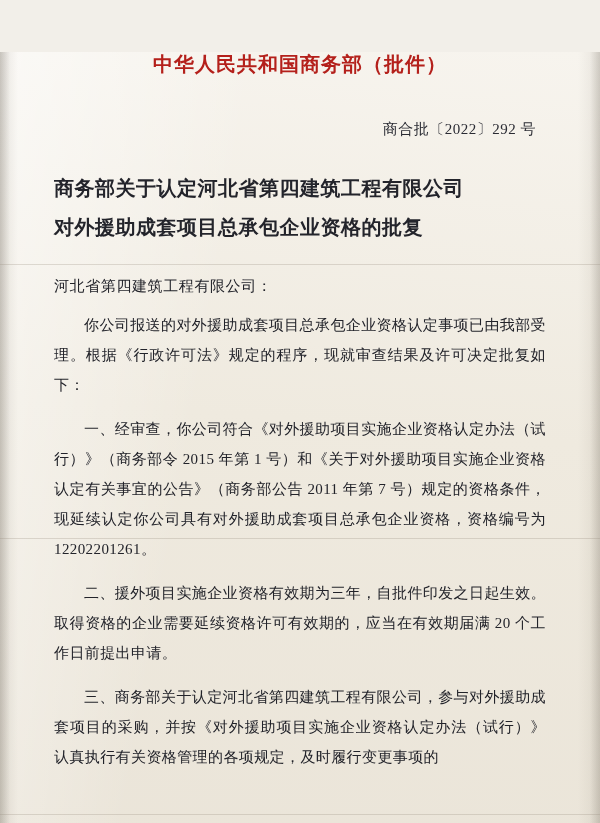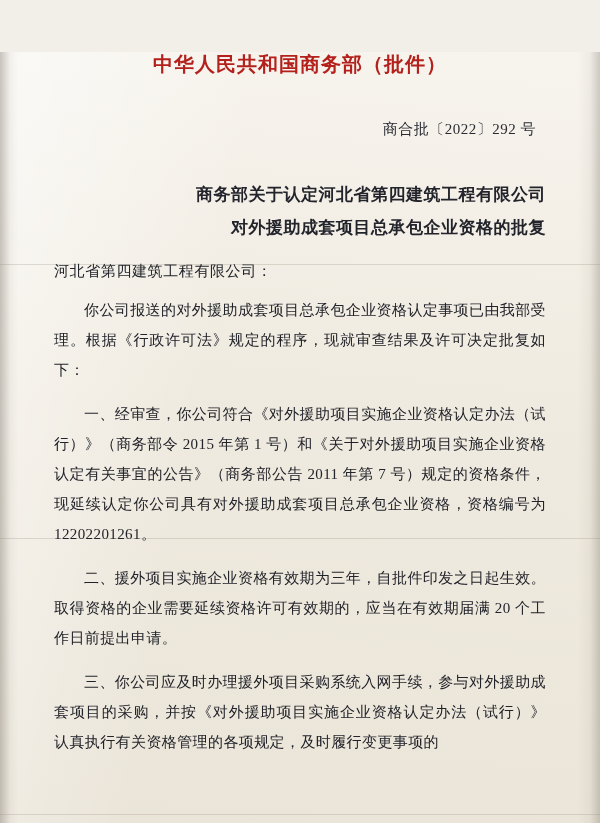--- a/index.html
+++ b/index.html
@@ -51,33 +51,33 @@
   }
   .doc-number {
     margin-top: 44px;
     text-align: right;
     padding-right: 10px;
     font-size: 15px;
     color: #2a2b33;
     letter-spacing: 0.5px;
   }
   .subject {
-    margin-top: 39px;
-    text-align: right;
+    margin-top: 30px;
+    text-align: left;
     font-weight: bold;
-    font-size: 17px;
+    font-size: 20px;
     line-height: 1.95;
     color: #23242b;
     letter-spacing: 0.5px;
   }
   .subject div {
     white-space: nowrap;
   }
   .salutation {
-    margin-top: 18px;
+    margin-top: 30px;
     font-size: 15px;
     color: #22232a;
     letter-spacing: 0.6px;
   }
   .body-para {
     margin-top: 14px;
     font-size: 15px;
     line-height: 2.0;
     color: #22232a;
     text-align: justify;
@@ -133,17 +133,17 @@
     </div>
 
     <div class="salutation">河北省第四建筑工程有限公司：</div>
 
     <div class="body-para">你公司报送的对外援助成套项目总承包企业资格认定事项已由我部受理。根据《行政许可法》规定的程序，现就审查结果及许可决定批复如下：</div>
 
     <div class="body-para">一、经审查，你公司符合《对外援助项目实施企业资格认定办法（试行）》（商务部令 2015 年第 1 号）和《关于对外援助项目实施企业资格认定有关事宜的公告》（商务部公告 2011 年第 7 号）规定的资格条件，现延续认定你公司具有对外援助成套项目总承包企业资格，资格编号为 12202201261。</div>
 
     <div class="body-para">二、援外项目实施企业资格有效期为三年，自批件印发之日起生效。取得资格的企业需要延续资格许可有效期的，应当在有效期届满 20 个工作日前提出申请。</div>
 
-    <div class="body-para">三、你公司应及时办理援外项目采购系统入网手续，参与对外援助成套项目的采购，并按《对外援助项目实施企业资格认定办法（试行）》认真执行有关资格管理的各项规定，及时履行变更事项的</div>
+    <div class="body-para">三、商务部关于认定河北省第四建筑工程有限公司，参与对外援助成套项目的采购，并按《对外援助项目实施企业资格认定办法（试行）》认真执行有关资格管理的各项规定，及时履行变更事项的</div>
 
   </div>
 
 </div>
 
 </body></html>

